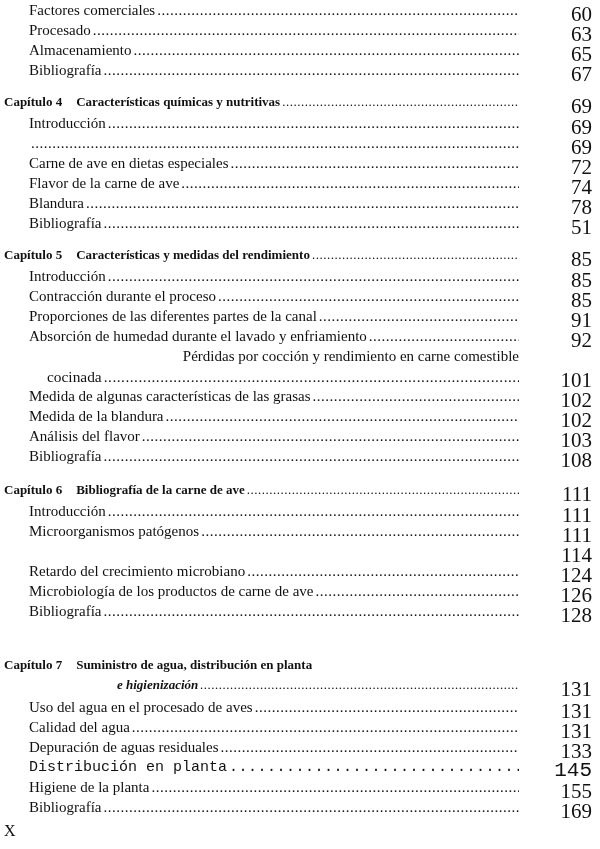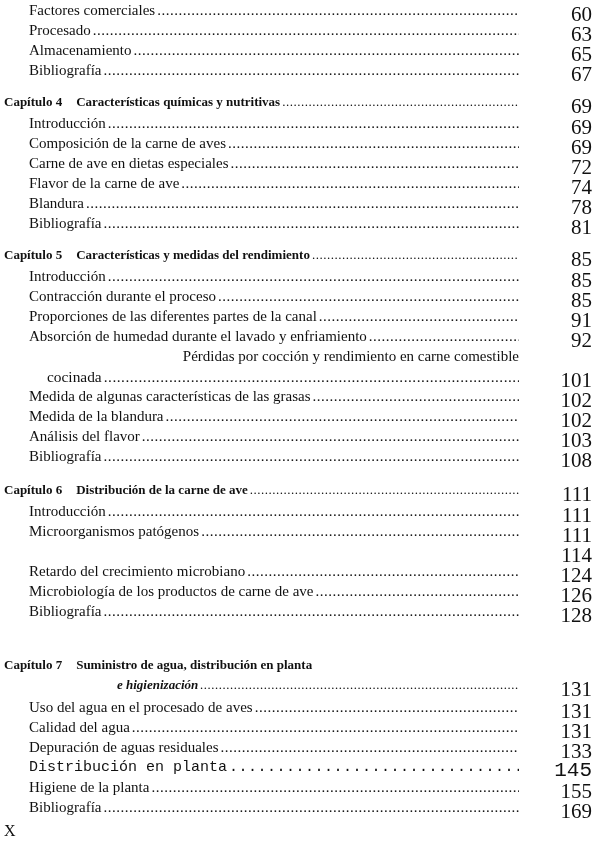--- a/index.html
+++ b/index.html
@@ -59,21 +59,20 @@
     </div>
     <div class="row sub" style="top: 115px;">
       <div class="entry">
         <span class="title">Introducción</span>
         <span class="leader"></span>
       </div>
       <span class="page">69</span>
     </div>
     <div class="row sub" style="top: 135px;">
       <div class="entry">
-        <span class="title">Composición de la carne de aves</span>
         <span class="leader"></span>
       </div>
       <span class="page">69</span>
     </div>
     <div class="row sub" style="top: 155px;">
       <div class="entry">
         <span class="title">Carne de ave en dietas especiales</span>
         <span class="leader"></span>
       </div>
       <span class="page">72</span>
@@ -90,21 +89,21 @@
         <span class="title">Blandura</span>
         <span class="leader"></span>
       </div>
       <span class="page">78</span>
     </div>
     <div class="row sub" style="top: 215px;">
       <div class="entry">
         <span class="title">Bibliografía</span>
         <span class="leader"></span>
       </div>
-      <span class="page">81</span>
+      <span class="page">51</span>
     </div>
     <div class="row chap" style="top: 247px;">
       <div class="entry">
         <span class="chapnum">Capítulo 5</span>
         <span class="title">Características y medidas del rendimiento</span>
         <span class="leader"></span>
       </div>
       <span class="page">85</span>
     </div>
     <div class="row sub" style="top: 268px;">
@@ -171,21 +170,21 @@
     <div class="row sub" style="top: 448px;">
       <div class="entry">
         <span class="title">Bibliografía</span>
         <span class="leader"></span>
       </div>
       <span class="page">108</span>
     </div>
     <div class="row chap" style="top: 482px;">
       <div class="entry">
         <span class="chapnum">Capítulo 6</span>
-        <span class="title">Distribución de la carne de ave</span>
+        <span class="title">Bibliografía de la carne de ave</span>
         <span class="leader"></span>
       </div>
       <span class="page">111</span>
     </div>
     <div class="row sub" style="top: 503px;">
       <div class="entry">
         <span class="title">Introducción</span>
         <span class="leader"></span>
       </div>
       <span class="page">111</span>

